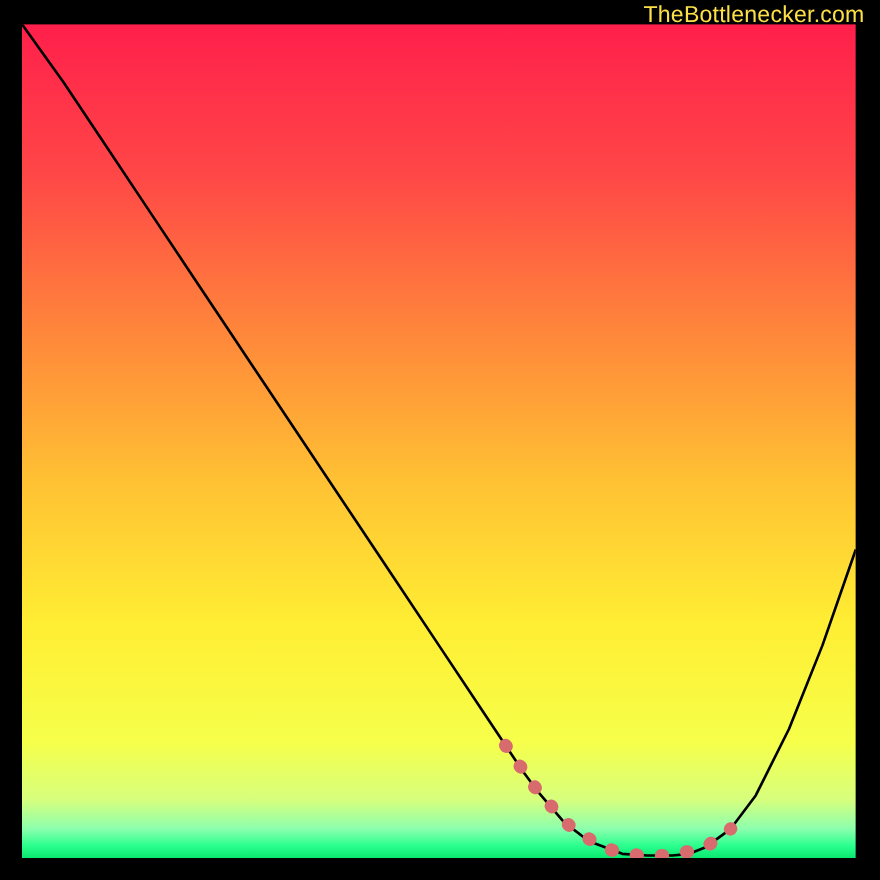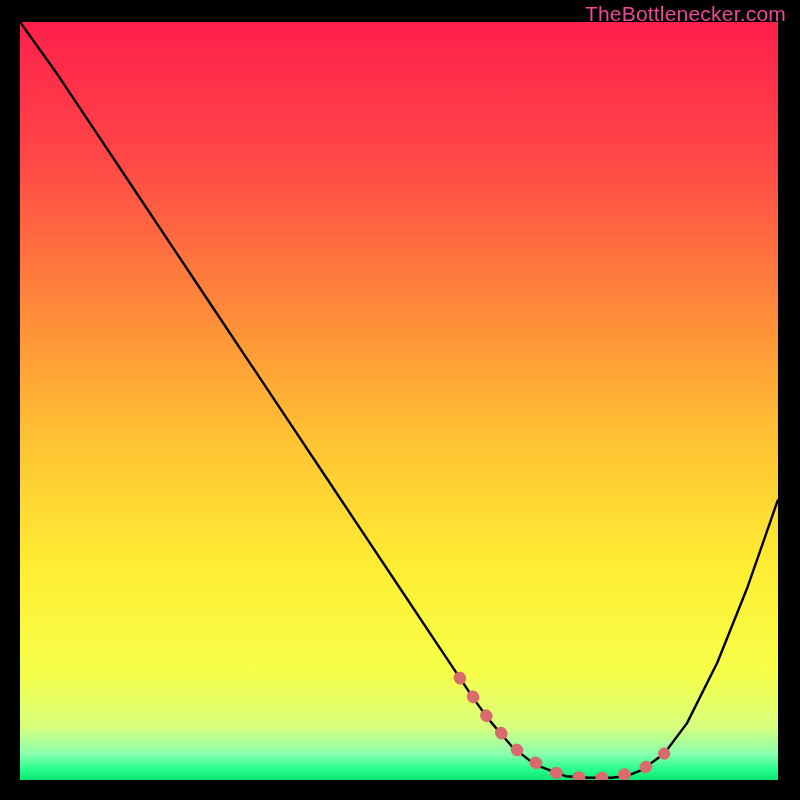--- a/index.html
+++ b/index.html
@@ -23,21 +23,21 @@
     position: absolute;
     left: 0;
     top: 0;
     width: 758px;
     height: 758px;
   }
   .attribution {
     position: absolute;
     top: 2px;
     right: 14px;
-    color: #ec4899;
+    color: #fde047;
     font-size: 21px;
     font-weight: 400;
     letter-spacing: 0.2px;
   }
 </style>
 </head>
 <body>
 
 <div class="attribution">TheBottlenecker.com</div>
 

